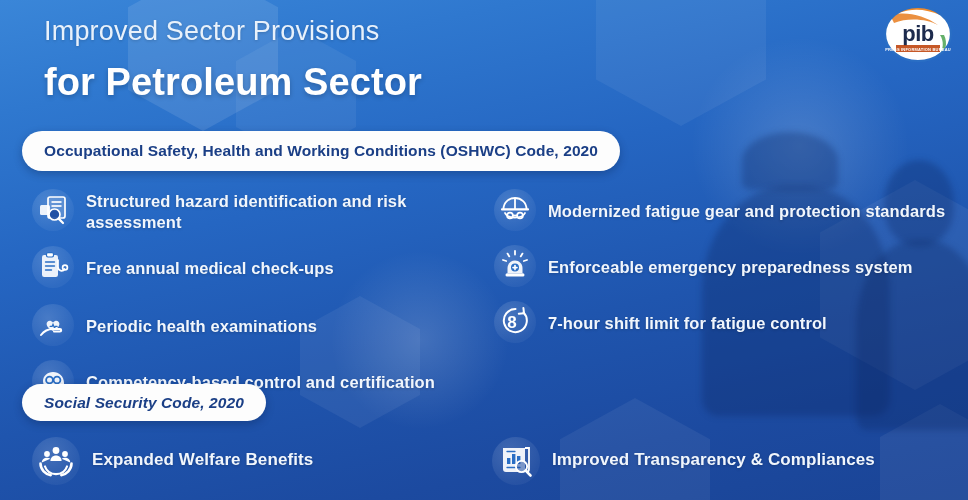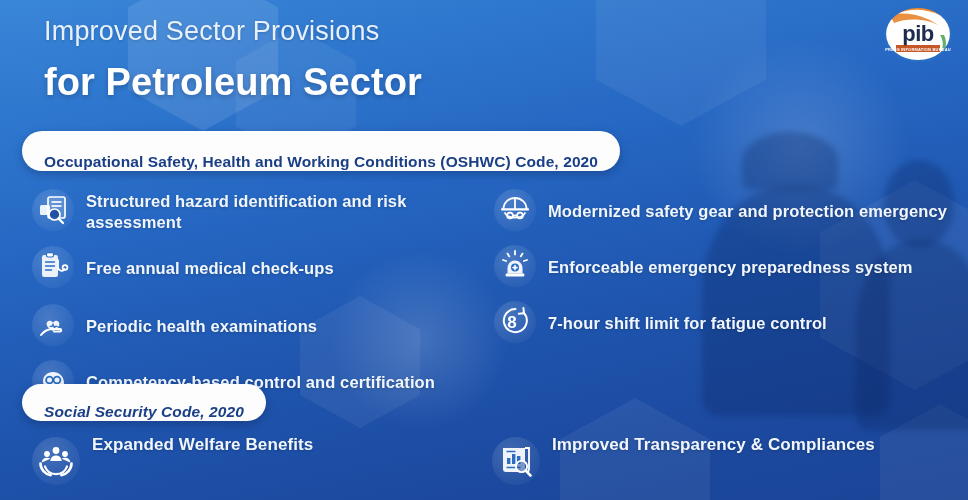--- a/index.html
+++ b/index.html
@@ -26,41 +26,41 @@
            text-shadow:0 1px 3px rgba(0,0,0,.18);}
   .title-2{font-size:38px;font-weight:700;color:#ffffff;letter-spacing:.1px;line-height:1.1;margin-top:14px;
            text-shadow:0 2px 5px rgba(0,0,0,.22);}
 
   
   .logo{position:absolute;right:14px;top:5px;width:72px;height:60px;}
   .logo svg{display:block;}
 
   
   .pill{position:absolute;background:#fdfdfd;border-radius:26px;
-        box-shadow:0 3px 9px rgba(6,25,66,.30);display:flex;align-items:flex-end;}
+        box-shadow:0 3px 9px rgba(6,25,66,.30);display:flex;align-items:center;}
   .pill-text{color:#1b3f86;font-weight:700;letter-spacing:.1px;white-space:nowrap;}
   #pill-oshwc{left:22px;top:131px;height:40px;padding:0 22px;}
   #pill-oshwc .pill-text{font-size:15.5px;}
   #pill-social{left:22px;top:384px;height:37px;padding:0 22px;}
   #pill-social .pill-text{font-size:15.5px;font-style:italic;}
 
   
   .col{position:absolute;}
   #col-left{left:30px;top:186px;width:430px;}
   #col-right{left:492px;top:186px;width:460px;}
   .feat{display:flex;align-items:center;margin-bottom:10px;}
   .feat-icon{flex:0 0 auto;width:46px;height:46px;position:relative;margin-right:10px;}
   .feat-icon .disc{position:absolute;left:2px;top:3px;width:42px;height:42px;border-radius:50%;
                    background:radial-gradient(circle at 38% 34%,rgba(255,255,255,.17),rgba(255,255,255,.05) 70%);}
   .feat-icon svg{position:absolute;left:7px;top:7px;}
   .feat-text{color:#f1f6fc;font-size:16.5px;font-weight:600;line-height:1.27;padding-top:5px;
              letter-spacing:.1px;text-shadow:0 1px 3px rgba(0,0,0,.20);}
   .feat.tight{margin-bottom:12px;}
   #row-bottom{position:absolute;left:30px;top:434px;width:920px;display:flex;}
-  #row-bottom .half{width:462px;display:flex;}
+  #row-bottom .half{width:462px;display:flex;align-items:center;}
   #row-bottom .feat-icon{width:52px;height:52px;}
   #row-bottom .feat-icon .disc{width:48px;height:48px;}
   #row-bottom .feat-icon svg{left:8px;top:8px;}
   #row-bottom .feat-text{padding-top:0;font-size:17px;}
 </style>
 </head>
 <body>
 
 <div class="stage">
 
@@ -182,21 +182,21 @@
         <svg width="32" height="32" viewBox="0 0 32 32" fill="none" stroke="#ffffff" stroke-width="1.8">
           <path d="M4.5 16 c0-6.4 5.2-11 11.5-11 S27.5 9.6 27.5 16" stroke-linecap="round"></path>
           <line x1="16" y1="5.4" x2="16" y2="16"></line>
           <line x1="3" y1="16.4" x2="29" y2="16.4" stroke-width="2.1" stroke-linecap="round"></line>
           <path d="M6 20 c2.5 6 17.5 6 20 0" stroke-linecap="round"></path>
           <circle cx="11" cy="22.5" r="2.9"></circle>
           <circle cx="21" cy="22.5" r="2.9"></circle>
           <line x1="13.9" y1="22.5" x2="18.1" y2="22.5"></line>
         </svg>
       </span>
-      <span class="feat-text">Modernized safety gear and protection emergency</span>
+      <span class="feat-text">Modernized fatigue gear and protection standards</span>
     </div>
 
     <div class="feat">
       <span class="feat-icon">
         <span class="disc"></span>
         <svg width="32" height="32" viewBox="0 0 32 32" fill="none" stroke="#ffffff" stroke-width="1.7">
           <g stroke-linecap="round" stroke-width="1.8">
             <line x1="16" y1="2" x2="16" y2="5.5"></line>
             <line x1="8.5" y1="4.6" x2="10.3" y2="7.4"></line>
             <line x1="23.5" y1="4.6" x2="21.7" y2="7.4"></line>

